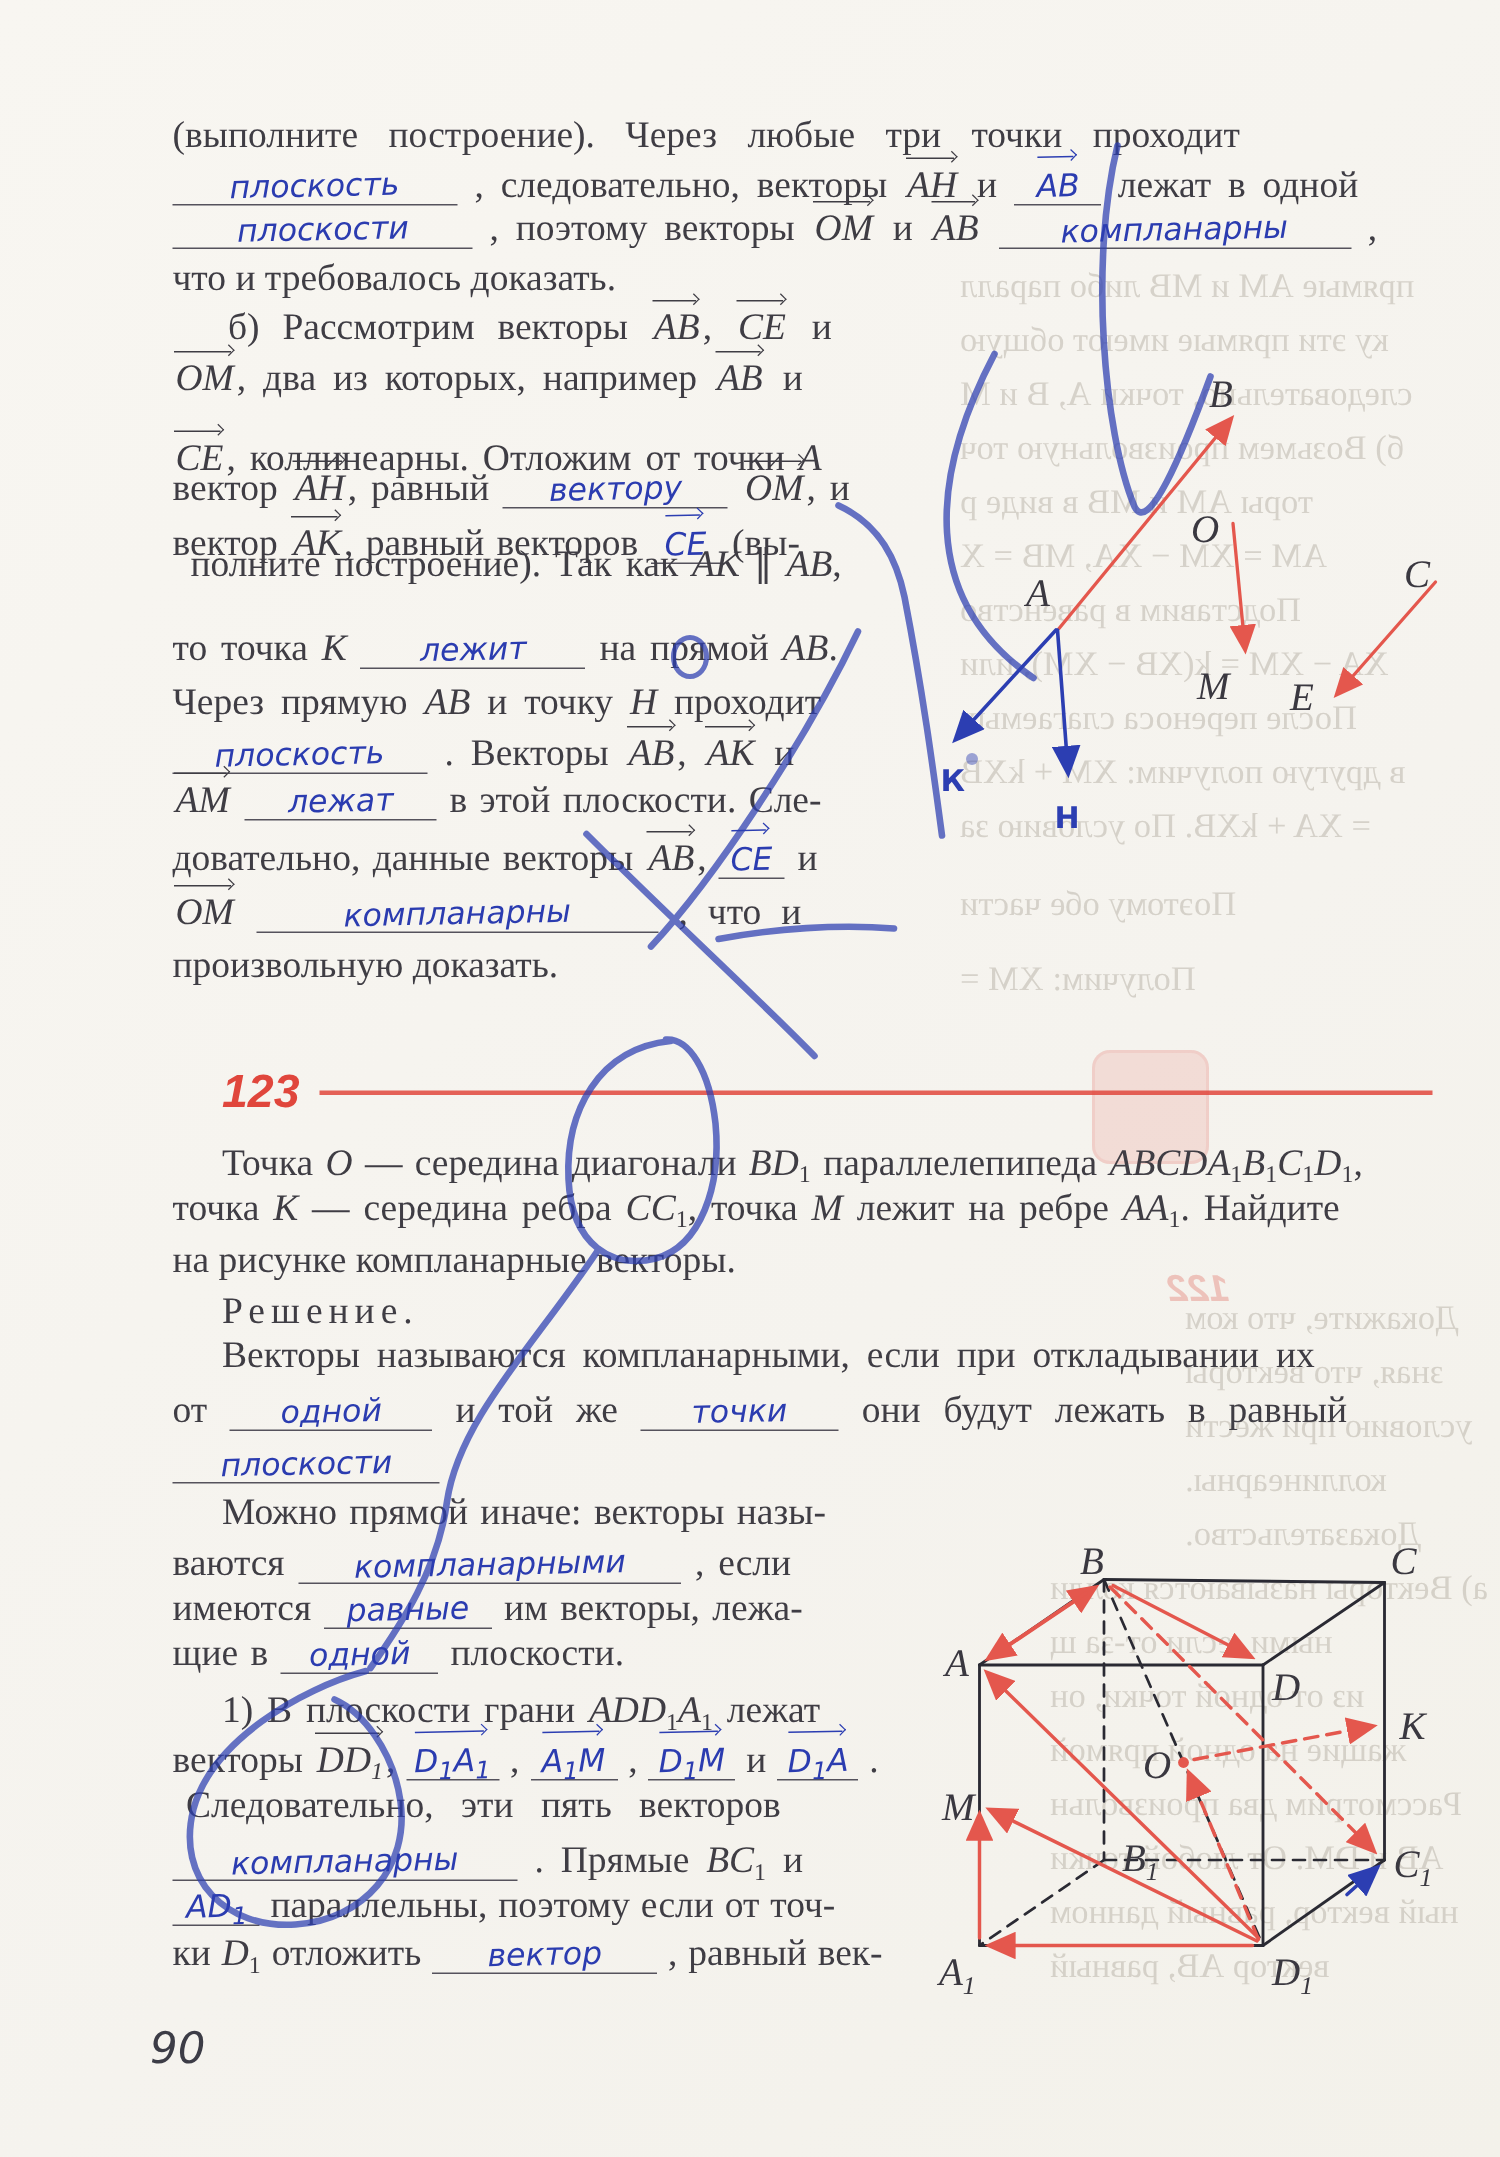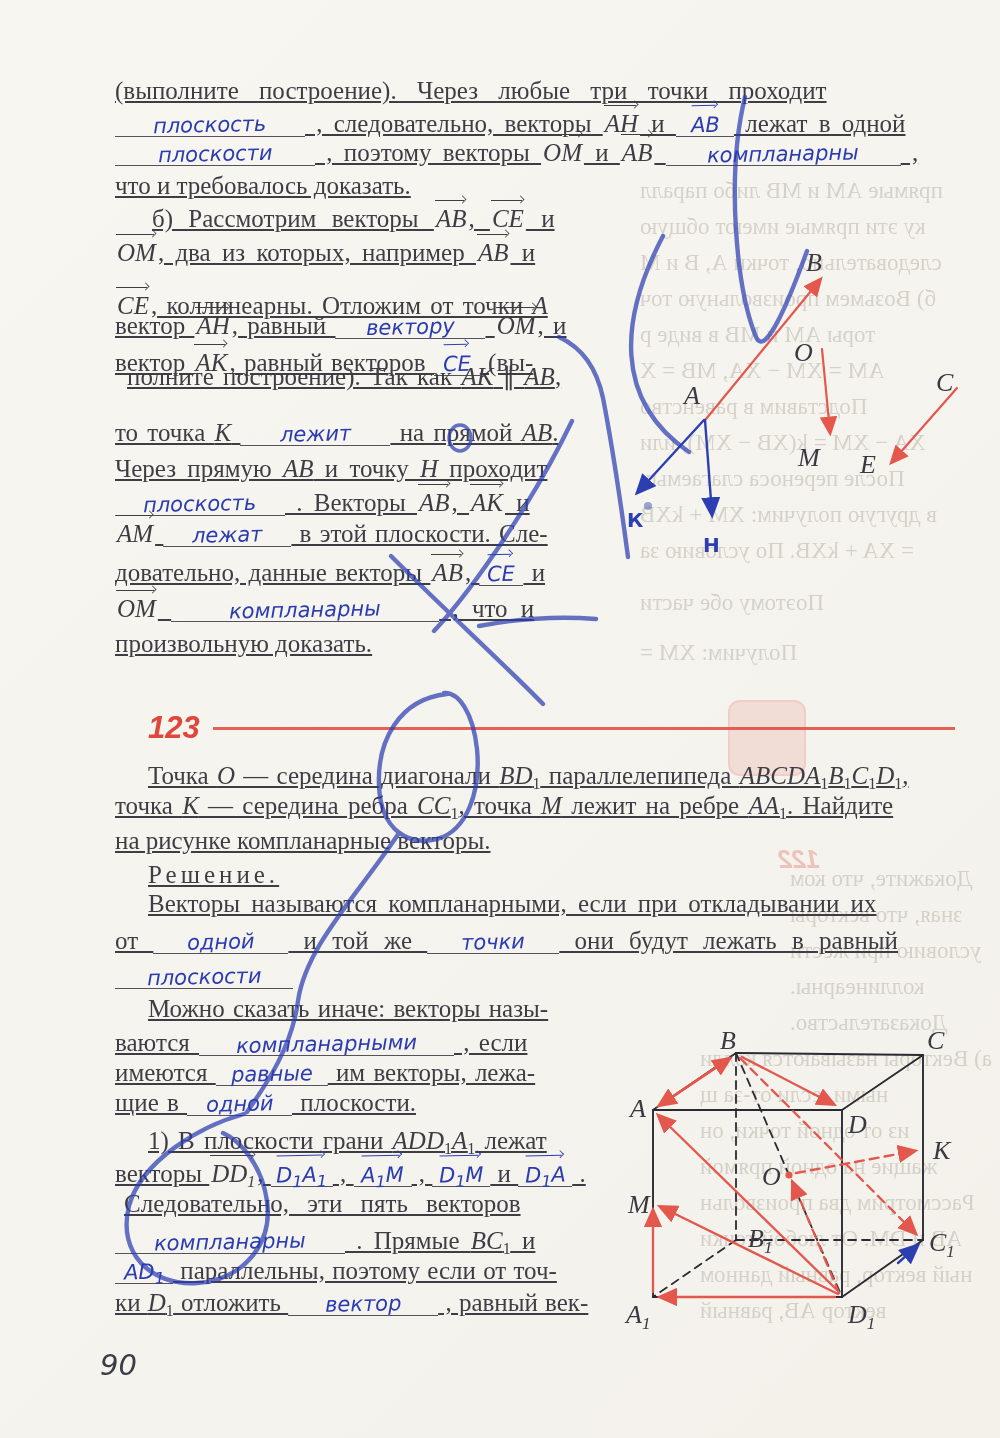--- a/index.html
+++ b/index.html
@@ -1,20 +1,20 @@
 <!DOCTYPE html>
 <html><head>
 <meta charset="utf-8">
 <style>
   html,body{margin:0;padding:0;background:#888;}
   .page{position:relative;width:1000px;height:1438px;margin:0 auto;overflow:hidden;
         background:linear-gradient(135deg,#f8f6f1 0%,#f5f3ee 60%,#f3f1ea 100%);
         font-family:"Liberation Serif",serif;color:#3f3d44;}
   
-  .tline{position:absolute;white-space:nowrap;font-size:25px;line-height:28px;color:#3f3d44;text-decoration:underline;}
+  .tline{position:absolute;white-space:nowrap;font-size:25px;line-height:28px;color:#3f3d44;}
   .tline i{font-style:italic;}
   sub{font-size:16px;vertical-align:-5px;line-height:0;}
   .vec{position:relative;display:inline-block;font-style:italic;padding:0 2px;}
   .varrow{position:absolute;left:1px;right:4px;top:-5px;height:0;border-top:1.6px solid #3f3d44;}
   .varrow:after{content:'';position:absolute;right:-2px;top:-4.6px;width:6px;height:6px;
       border-top:1.6px solid #3f3d44;border-right:1.6px solid #3f3d44;transform:rotate(45deg) scale(.8);}
   .harrow{border-top-color:#2c3eb2;top:-7px;}
   .harrow:after{border-color:#2c3eb2;}
   
   .fillw{position:relative;display:inline-block;border-bottom:1.5px solid #55525c;text-align:center;
@@ -93,21 +93,21 @@
       <div class="tline" style="left: 115px; top: 559px; word-spacing: 2px;"><span>довательно, данные векторы </span><span class="vec">AB<span class="varrow"></span></span><span>, </span><span class="fillw" style="min-width: 44px;"><span class="hw">CE<span class="varrow harrow"></span></span></span><span> и</span></div>
       <div class="tline" style="left: 115px; top: 595px; word-spacing: 7px;"><span class="vec">OM<span class="varrow"></span></span><span> </span><span class="fillw" style="min-width: 268px;"><span class="hw">компланарны</span></span><span> , что и</span></div>
       <div class="tline" style="left: 115px; top: 630px;"><span>произвольную доказать.</span></div>
       <div class="tline" style="left: 148px; top: 762px; word-spacing: 2px;"><span>Точка <i>O</i> — середина диагонали <i>BD</i><sub>1</sub> параллелепипеда <i>ABCDA</i><sub>1</sub><i>B</i><sub>1</sub><i>C</i><sub>1</sub><i>D</i><sub>1</sub>,</span></div>
       <div class="tline" style="left: 115px; top: 792px; word-spacing: 3px;"><span>точка <i>K</i> — середина ребра <i>CC</i><sub>1</sub>, точка <i>M</i> лежит на ребре <i>AA</i><sub>1</sub>. Найдите</span></div>
       <div class="tline" style="left: 115px; top: 827px;"><span>на рисунке компланарные векторы.</span></div>
       <div class="tline" style="left: 148px; top: 861px; letter-spacing: 4px;"><span>Решение.</span></div>
       <div class="tline" style="left: 148px; top: 890px; word-spacing: 5px;"><span>Векторы называются компланарными, если при откладывании их</span></div>
       <div class="tline" style="left: 115px; top: 927px; word-spacing: 9px;"><span>от </span><span class="fillw" style="min-width: 135px;"><span class="hw">одной</span></span><span> и той же </span><span class="fillw" style="min-width: 132px;"><span class="hw">точки</span></span><span> они будут лежать в равный</span></div>
       <div class="tline" style="left: 115px; top: 962px;"><span class="fillw" style="min-width: 178px;"><span class="hw">плоскости</span></span></div>
-      <div class="tline" style="left: 148px; top: 995px; word-spacing: 2px;"><span>Можно сказать иначе: векторы назы-</span></div>
+      <div class="tline" style="left: 148px; top: 995px; word-spacing: 2px;"><span>Можно прямой иначе: векторы назы-</span></div>
       <div class="tline" style="left: 115px; top: 1029px; word-spacing: 3px;"><span>ваются </span><span class="fillw" style="min-width: 255px;"><span class="hw">компланарными</span></span><span> , если</span></div>
       <div class="tline" style="left: 115px; top: 1059px; word-spacing: 2px;"><span>имеются </span><span class="fillw" style="min-width: 112px;"><span class="hw">равные</span></span><span> им векторы, лежа-</span></div>
       <div class="tline" style="left: 115px; top: 1089px; word-spacing: 2px;"><span>щие в </span><span class="fillw" style="min-width: 105px;"><span class="hw">одной</span></span><span> плоскости.</span></div>
       <div class="tline" style="left: 148px; top: 1127px; word-spacing: 3px;"><span>1) В плоскости грани <i>ADD</i><sub>1</sub><i>A</i><sub>1</sub> лежат</span></div>
       <div class="tline" style="left: 115px; top: 1160px; word-spacing: 1px;"><span>векторы </span><span class="vec">DD<sub>1</sub><span class="varrow"></span></span><span>, </span><span class="fillw" style="min-width: 62px;"><span class="hw">D<sub>1</sub>A<sub>1</sub><span class="varrow harrow"></span></span></span><span> , </span><span class="fillw" style="min-width: 58px;"><span class="hw">A<sub>1</sub>M<span class="varrow harrow"></span></span></span><span> , </span><span class="fillw" style="min-width: 58px;"><span class="hw">D<sub>1</sub>M<span class="varrow harrow"></span></span></span><span> и </span><span class="fillw" style="min-width: 54px;"><span class="hw">D<sub>1</sub>A<span class="varrow harrow"></span></span></span><span> .</span></div>
       <div class="tline" style="left: 124px; top: 1190px; word-spacing: 12px;"><span>Следовательно, эти пять векторов</span></div>
       <div class="tline" style="left: 115px; top: 1227px; word-spacing: 5px;"><span class="fillw" style="min-width: 230px;"><span class="hw">компланарны</span></span><span> . Прямые <i>BC</i><sub>1</sub> и</span></div>
       <div class="tline" style="left: 115px; top: 1257px; word-spacing: 1px;"><span class="fillw" style="min-width: 58px;"><span class="hw">AD<sub>1</sub></span></span><span> параллельны, поэтому если от точ-</span></div>
       <div class="tline" style="left: 115px; top: 1289px; word-spacing: 1px;"><span>ки <i>D</i><sub>1</sub> отложить </span><span class="fillw" style="min-width: 150px;"><span class="hw">вектор</span></span><span> , равный век-</span></div>
     </div>

